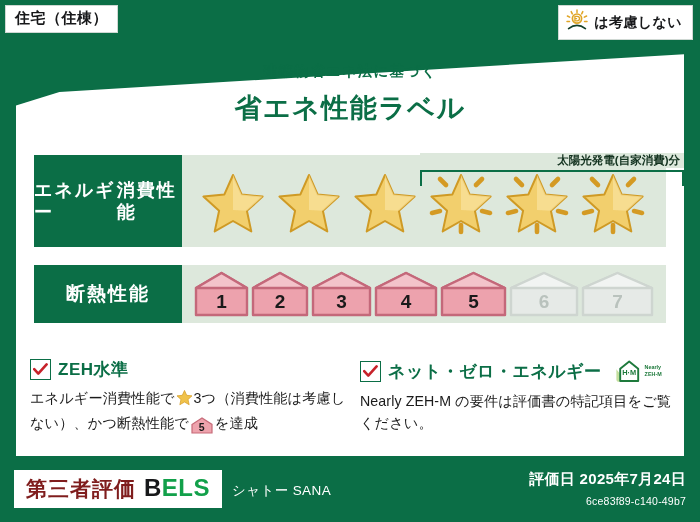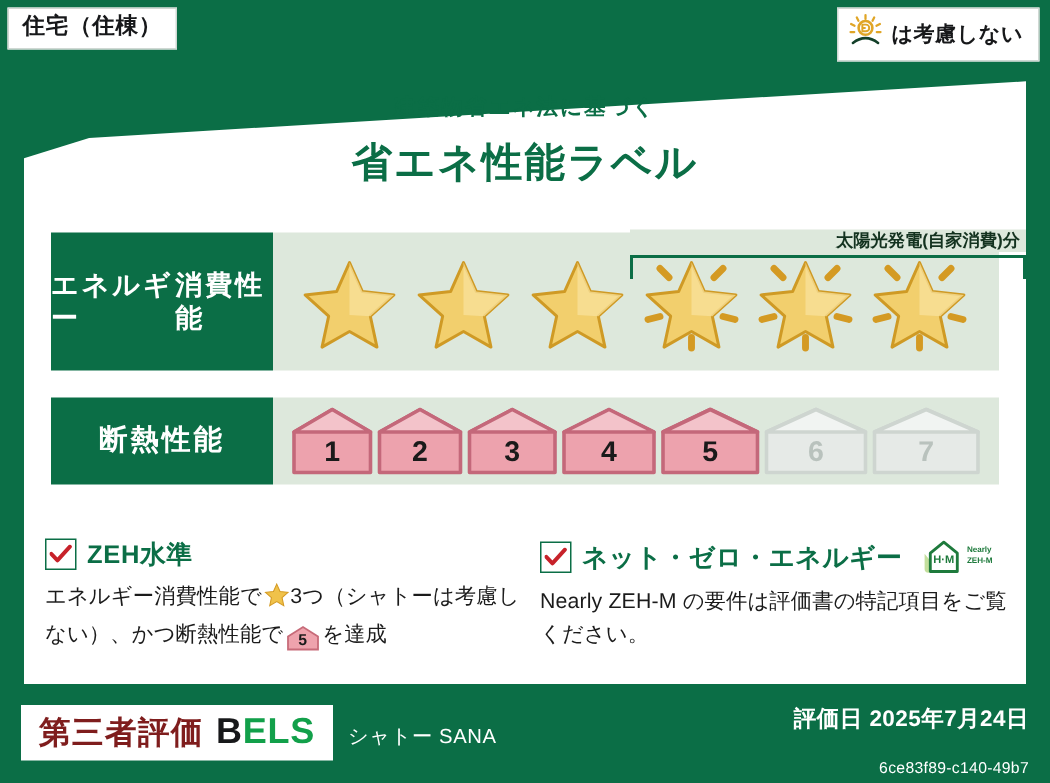--- a/index.html
+++ b/index.html
@@ -139,21 +139,21 @@
   .f-bels{font-size:24px;font-weight:bold;color:#12a04a;letter-spacing:.5px;}
   .f-bels .b1{color:#17181a;}
   .f-prop{
     position:absolute;left:232px;top:20px;
     font-size:13.5px;color:#ffffff;letter-spacing:.4px;
   }
   .f-date{
     position:absolute;right:14px;top:8px;text-align:right;color:#ffffff;
   }
   .f-date .d1{font-size:15px;font-weight:bold;letter-spacing:.3px;}
-  .f-date .d2{font-size:10.5px;margin-top:17px;letter-spacing:.2px;}
+  .f-date .d2{font-size:10.5px;margin-top:6px;letter-spacing:.2px;}
 </style>
 </head>
 <body>
 
 <div id="label-root">
 
   <div class="panel"></div>
 
   <div class="chip-housing">
     <span>住宅（住棟）</span>
@@ -326,21 +326,21 @@
       <span class="checkbox">
         <svg width="15" height="13" viewBox="0 0 15 13">
           <path d="M1.2 6.2 L5.3 10.6 L13.6 1.4" fill="none" stroke="#c7222a" stroke-width="2.6" stroke-linecap="round" stroke-linejoin="round"></path>
         </svg>
       </span>
       <span class="crit-title">ZEH水準</span>
     </div>
     <div class="crit-body">
       <span>エネルギー消費性能で</span><span class="inline-star"><svg width="17" height="17" viewBox="0 0 24 24">
             <polygon points="12,2 15.1,8.9 22.6,9.7 17,14.8 18.6,22.2 12,18.4 5.4,22.2 7,14.8 1.4,9.7 8.9,8.9" fill="#f0c24a" stroke="#d49a23" stroke-width="1"></polygon>
-          </svg></span><span>3つ（シャトー</span><span>は考慮しない）、かつ断熱性能で</span><span class="inline-house"><svg viewBox="0 0 22 17">
+          </svg></span><span>3つ（消費性能</span><span>は考慮しない）、かつ断熱性能で</span><span class="inline-house"><svg viewBox="0 0 22 17">
             <path d="M1 7.4 L11 1 L21 7.4 L21 16 L1 16 Z" fill="#eea3ad" stroke="#c76b79" stroke-width="1.2"></path>
           </svg><i>5</i></span><span>を達成</span>
     </div>
   </div>
 
   <div class="crit crit-right">
     <div class="crit-head">
       <span class="checkbox">
         <svg width="15" height="13" viewBox="0 0 15 13">
           <path d="M1.2 6.2 L5.3 10.6 L13.6 1.4" fill="none" stroke="#c7222a" stroke-width="2.6" stroke-linecap="round" stroke-linejoin="round"></path>

